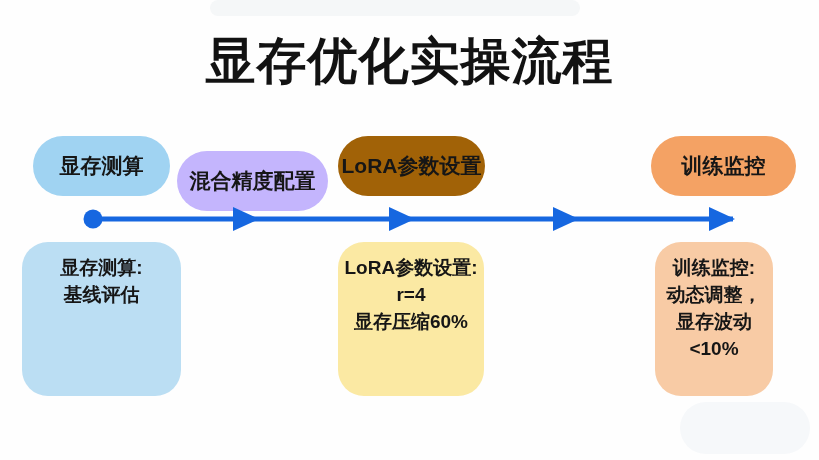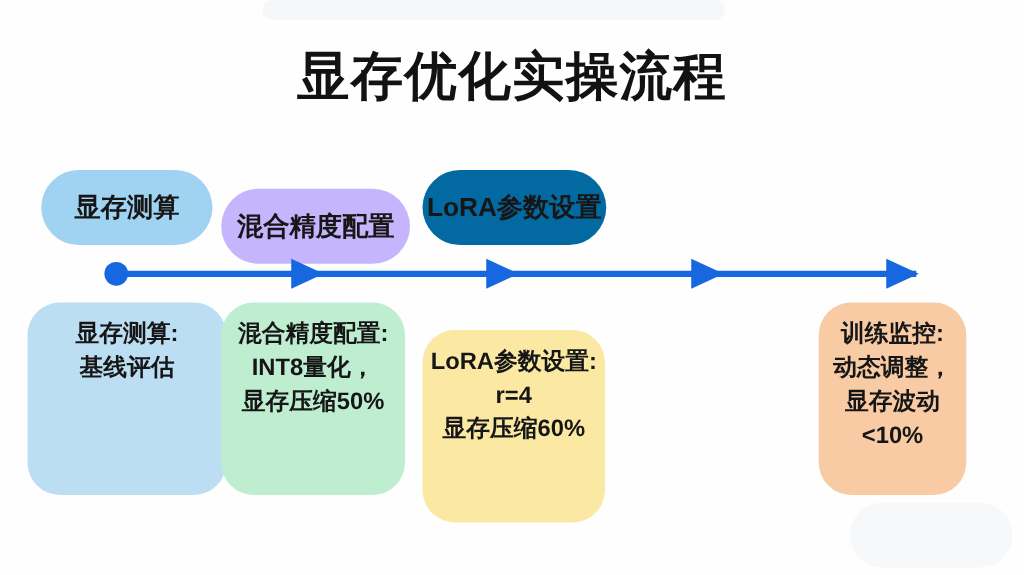--- a/index.html
+++ b/index.html
@@ -16,21 +16,21 @@
     background: #fefefe;
     overflow: hidden;
   }
   .page-title {
     position: absolute;
     left: 0;
     top: 38px;
     width: 819px;
     margin: 0;
     text-align: center;
-    font-size: 42px;
+    font-size: 50px;
     line-height: 46px;
     font-weight: 900;
     letter-spacing: 1px;
     color: #121212;
   }
   
   .pill {
     position: absolute;
     top: 136px;
     height: 60px;
@@ -101,37 +101,35 @@
 <body>
 
 <div class="canvas">
 
   <div class="wm-top"></div>
 
   <h1 class="page-title">显存优化实操流程</h1>
 
   <div class="pill s0" style="background-color: rgb(160, 211, 242); text-align: center;">显存测算</div>
   <div class="pill s1" style="background-color: #c4b5fd; margin-top: 15px;">混合精度配置</div>
-  <div class="pill s2" style="background-color: #0369a1; text-align: right;">LoRA参数设置</div>
+  <div class="pill s2" style="background-color: #a16207; text-align: right;">LoRA参数设置</div>
+  <div class="pill s4" style="background-color: rgb(244, 162, 100);">训练监控</div>
 
   <svg class="timeline" viewBox="0 0 819 44" xmlns="http://www.w3.org/2000/svg" style="color: rgb(22, 103, 224);">
     <line x1="93" y1="22" x2="733" y2="22" stroke="currentColor" stroke-width="5"></line>
     <circle cx="93" cy="22" r="9.5" fill="currentColor"></circle>
     <polygon points="233,10 233,34 259,22" fill="currentColor"></polygon>
     <polygon points="389,10 389,34 415,22" fill="currentColor"></polygon>
     <polygon points="553,10 553,34 579,22" fill="currentColor"></polygon>
     <polygon points="709,10 709,34 735,22" fill="currentColor"></polygon>
   </svg>
 
   <div class="box s0" style="background-color: rgb(187, 222, 243);">显存测算:
 基线评估</div>
-  <div class="box s1" style="background-color: rgb(190, 237, 208);">混合精度配置:
-INT8量化，
-显存压缩50%</div>
-  <div class="box s2" style="background-color: rgb(251, 233, 163); margin-top: 22px;">LoRA参数设置:
+  <div class="box s2" style="background-color: rgb(251, 233, 163);">LoRA参数设置:
 r=4
 显存压缩60%</div>
   <div class="box s4" style="background-color: rgb(248, 203, 165);">训练监控:
 动态调整，
 显存波动
 &lt;10%</div>
 
   <div class="wm-bottom"></div>
 
 </div>

